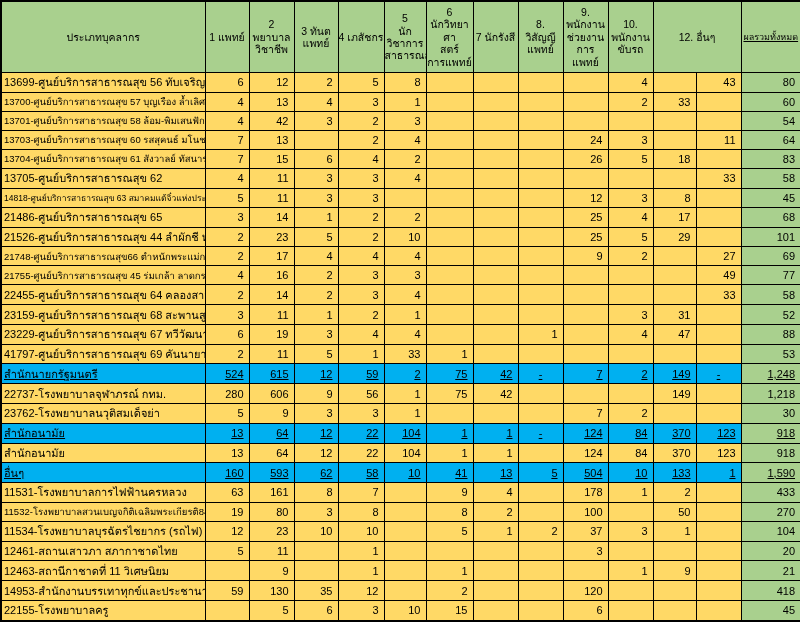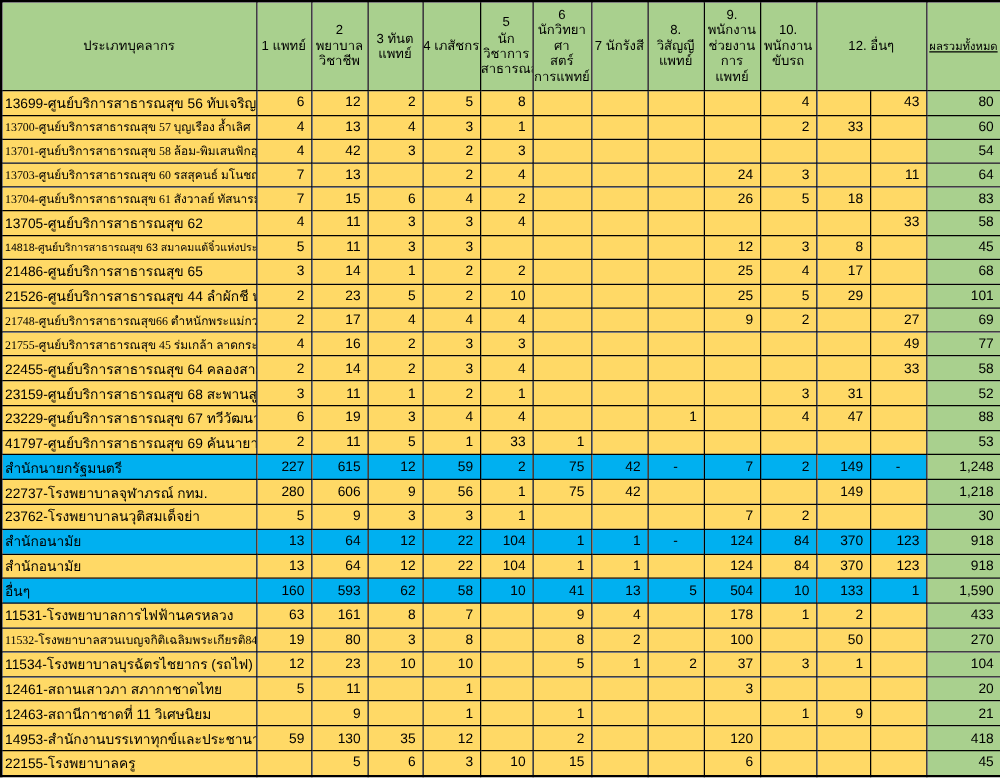--- a/index.html
+++ b/index.html
@@ -5,26 +5,26 @@
   html,body{margin:0;padding:0;background:#fff;}
   table{border-collapse:collapse;table-layout:fixed;width:800px;height:622px;
         font-family:"Liberation Sans","DejaVu Sans",sans-serif;color:#000;}
   table{border:2px solid #000;}
   th,td{border:1px solid #000;overflow:hidden;padding:0;}
   thead th{background:#A9D08E;font-weight:normal;font-size:10.5px;line-height:1.18;
            white-space:pre-line;text-align:center;vertical-align:middle;height:70px;}
   thead th.total-h{font-size:9px;white-space:nowrap;text-decoration:underline;}
   tbody tr{height:18.3px;}
   td.name{font-size:11px;text-align:left;padding-left:2px;white-space:nowrap;}
-  td.name.sm{font-size:9.5px;font-family:Liberation Serif, serif;}
+  td.name.sm{font-size:9.5px;}
   td.name.xs{font-size:8.5px;}
   td.num{font-size:11px;text-align:right;padding-right:5px;white-space:nowrap;}
   td.num.dash{text-align:center;padding-right:0;}
   tr.yellow td{background:#FFD966;}
-  tr.blue td{background:#00B0F0;}
+  tr.blue td{background:#00B0F0;text-decoration:underline;}
   tr.yellow td.total, tr.blue td.total{background:#A9D08E;}
 </style>
 </head>
 <body>
 
 <table>
   <colgroup>
     <col style="width:204px">
       <col style="width:44px">
       <col style="width:45px">
@@ -308,21 +308,21 @@
         <td class="num"></td>
         <td class="num"></td>
         <td class="num"></td>
         <td class="num"></td>
         <td class="num"></td>
         <td class="num"></td>
         <td class="num total">53</td>
       </tr>
       <tr class="blue">
         <td class="name">สำนักนายกรัฐมนตรี</td>
-        <td class="num">227</td>
+        <td class="num">524</td>
         <td class="num">615</td>
         <td class="num">12</td>
         <td class="num">59</td>
         <td class="num">2</td>
         <td class="num">75</td>
         <td class="num">42</td>
         <td class="num dash">-</td>
         <td class="num">7</td>
         <td class="num">2</td>
         <td class="num">149</td>

